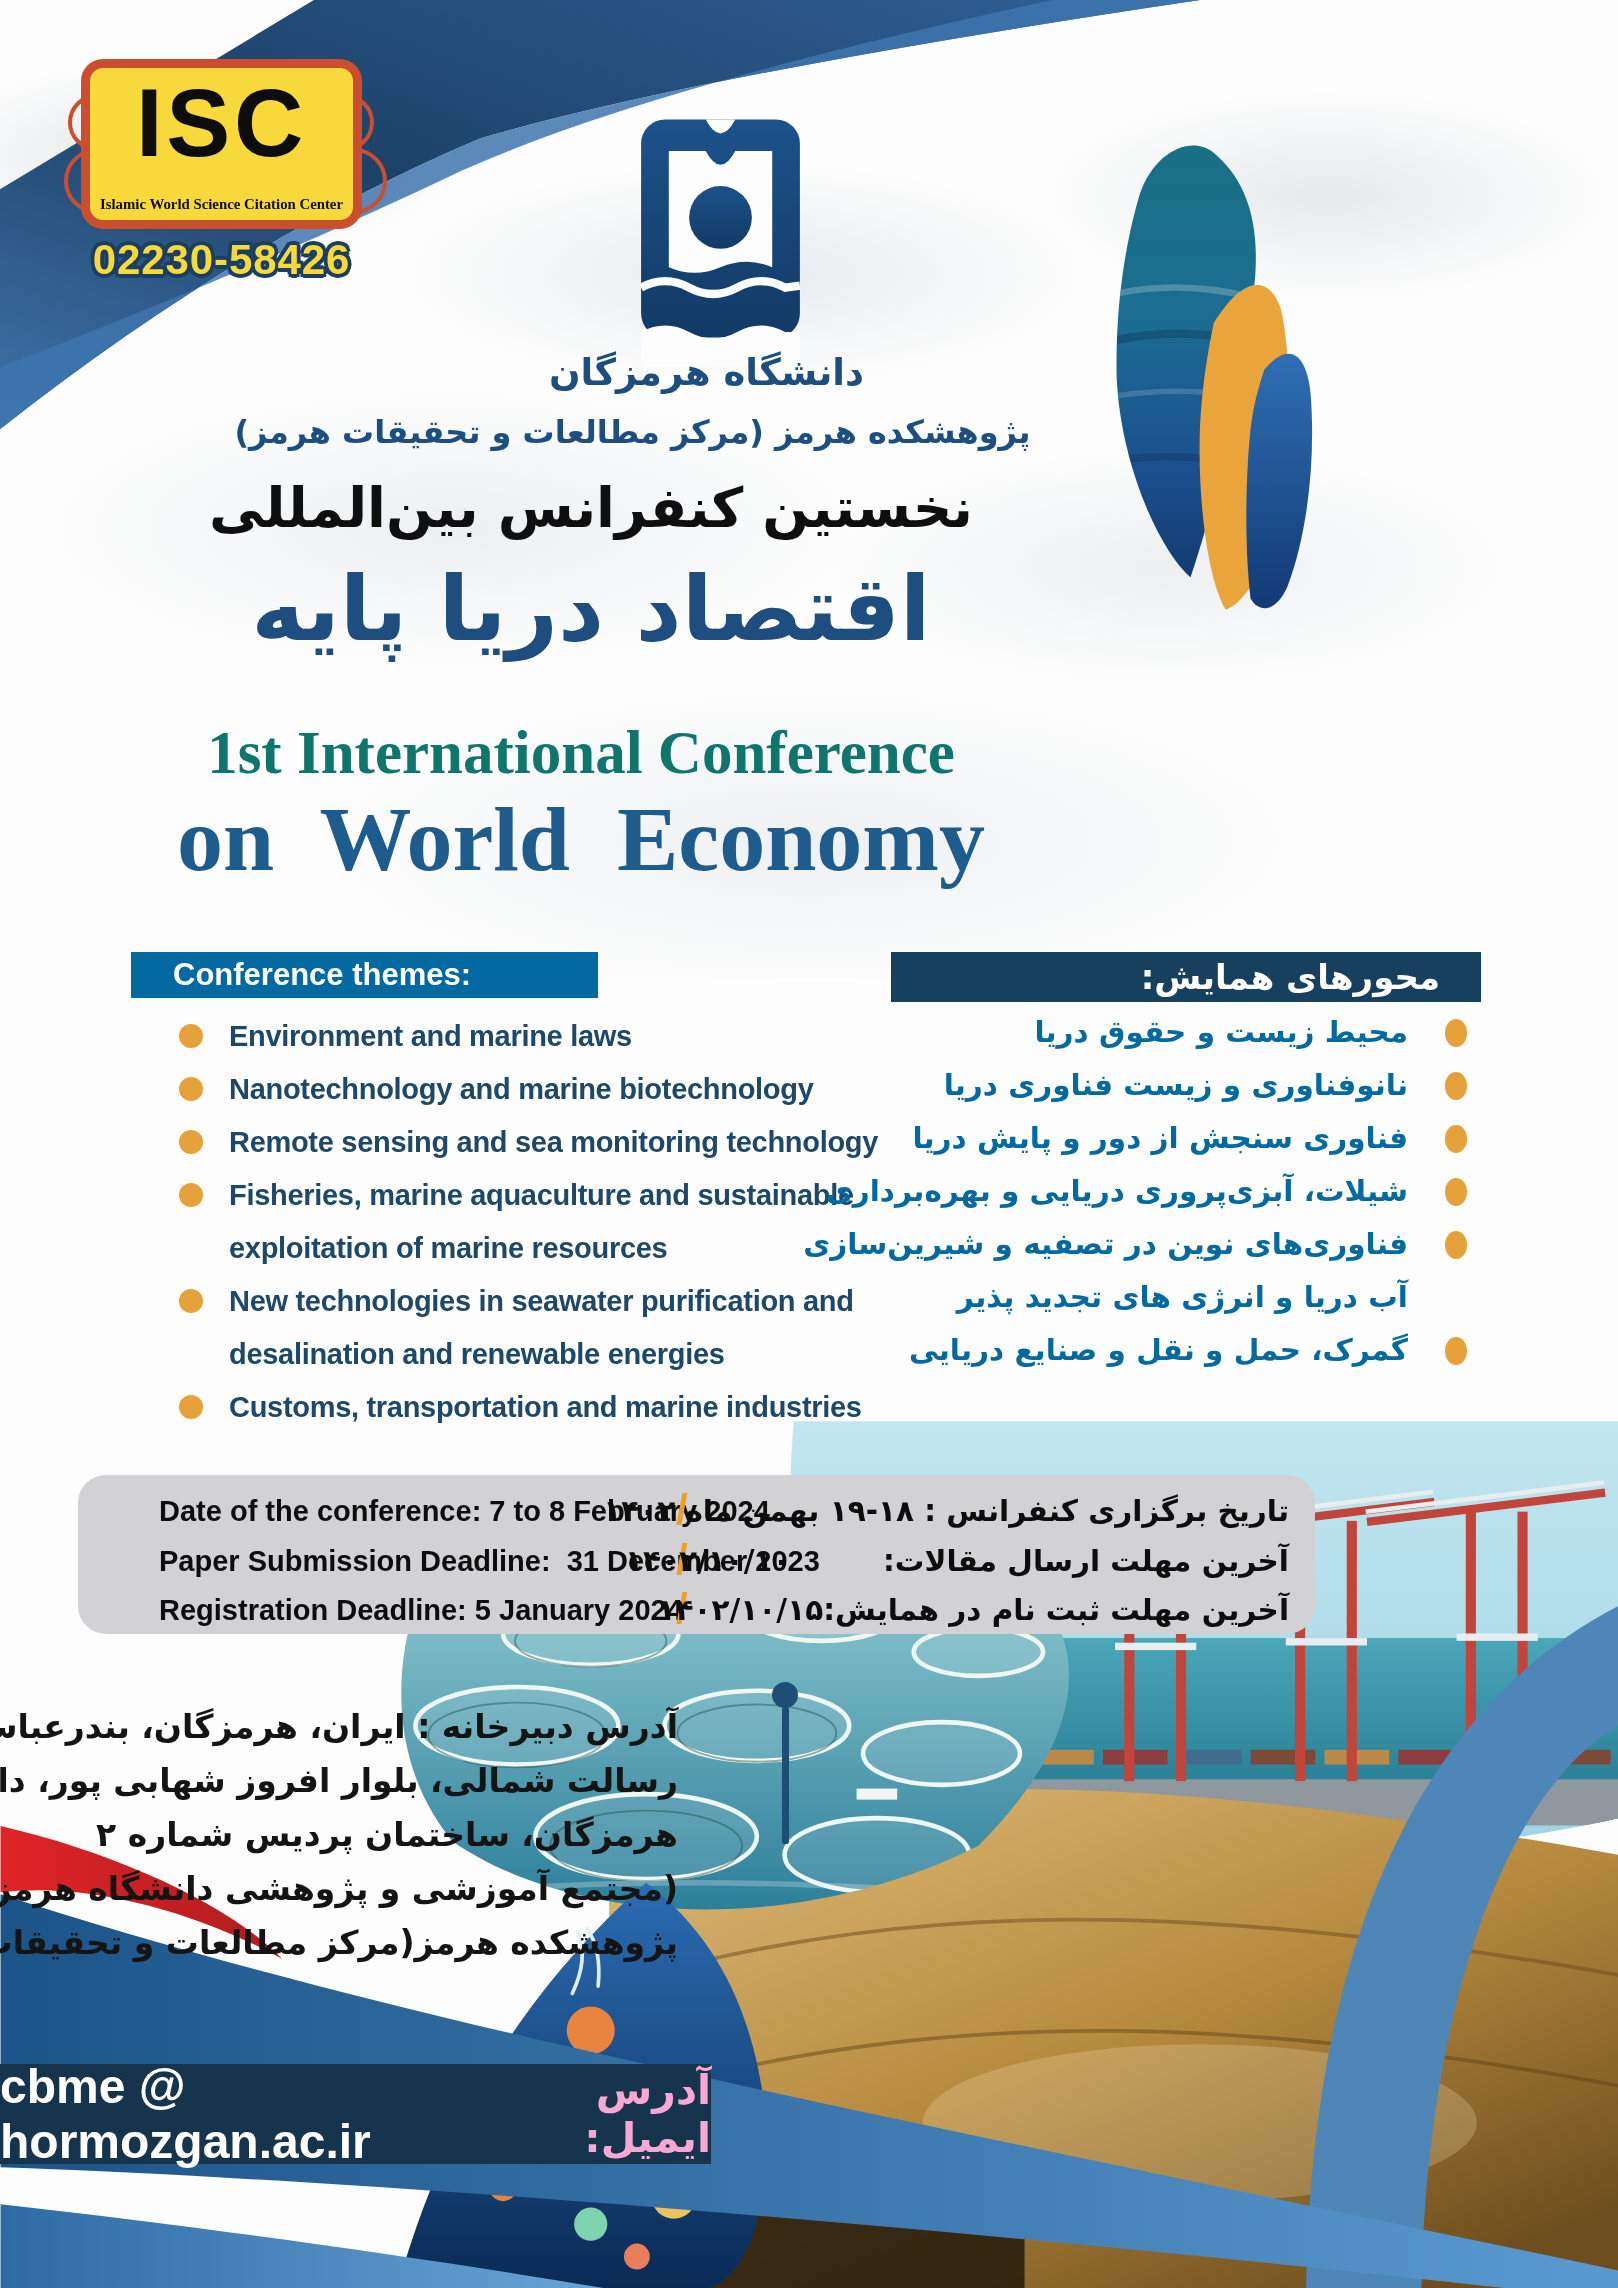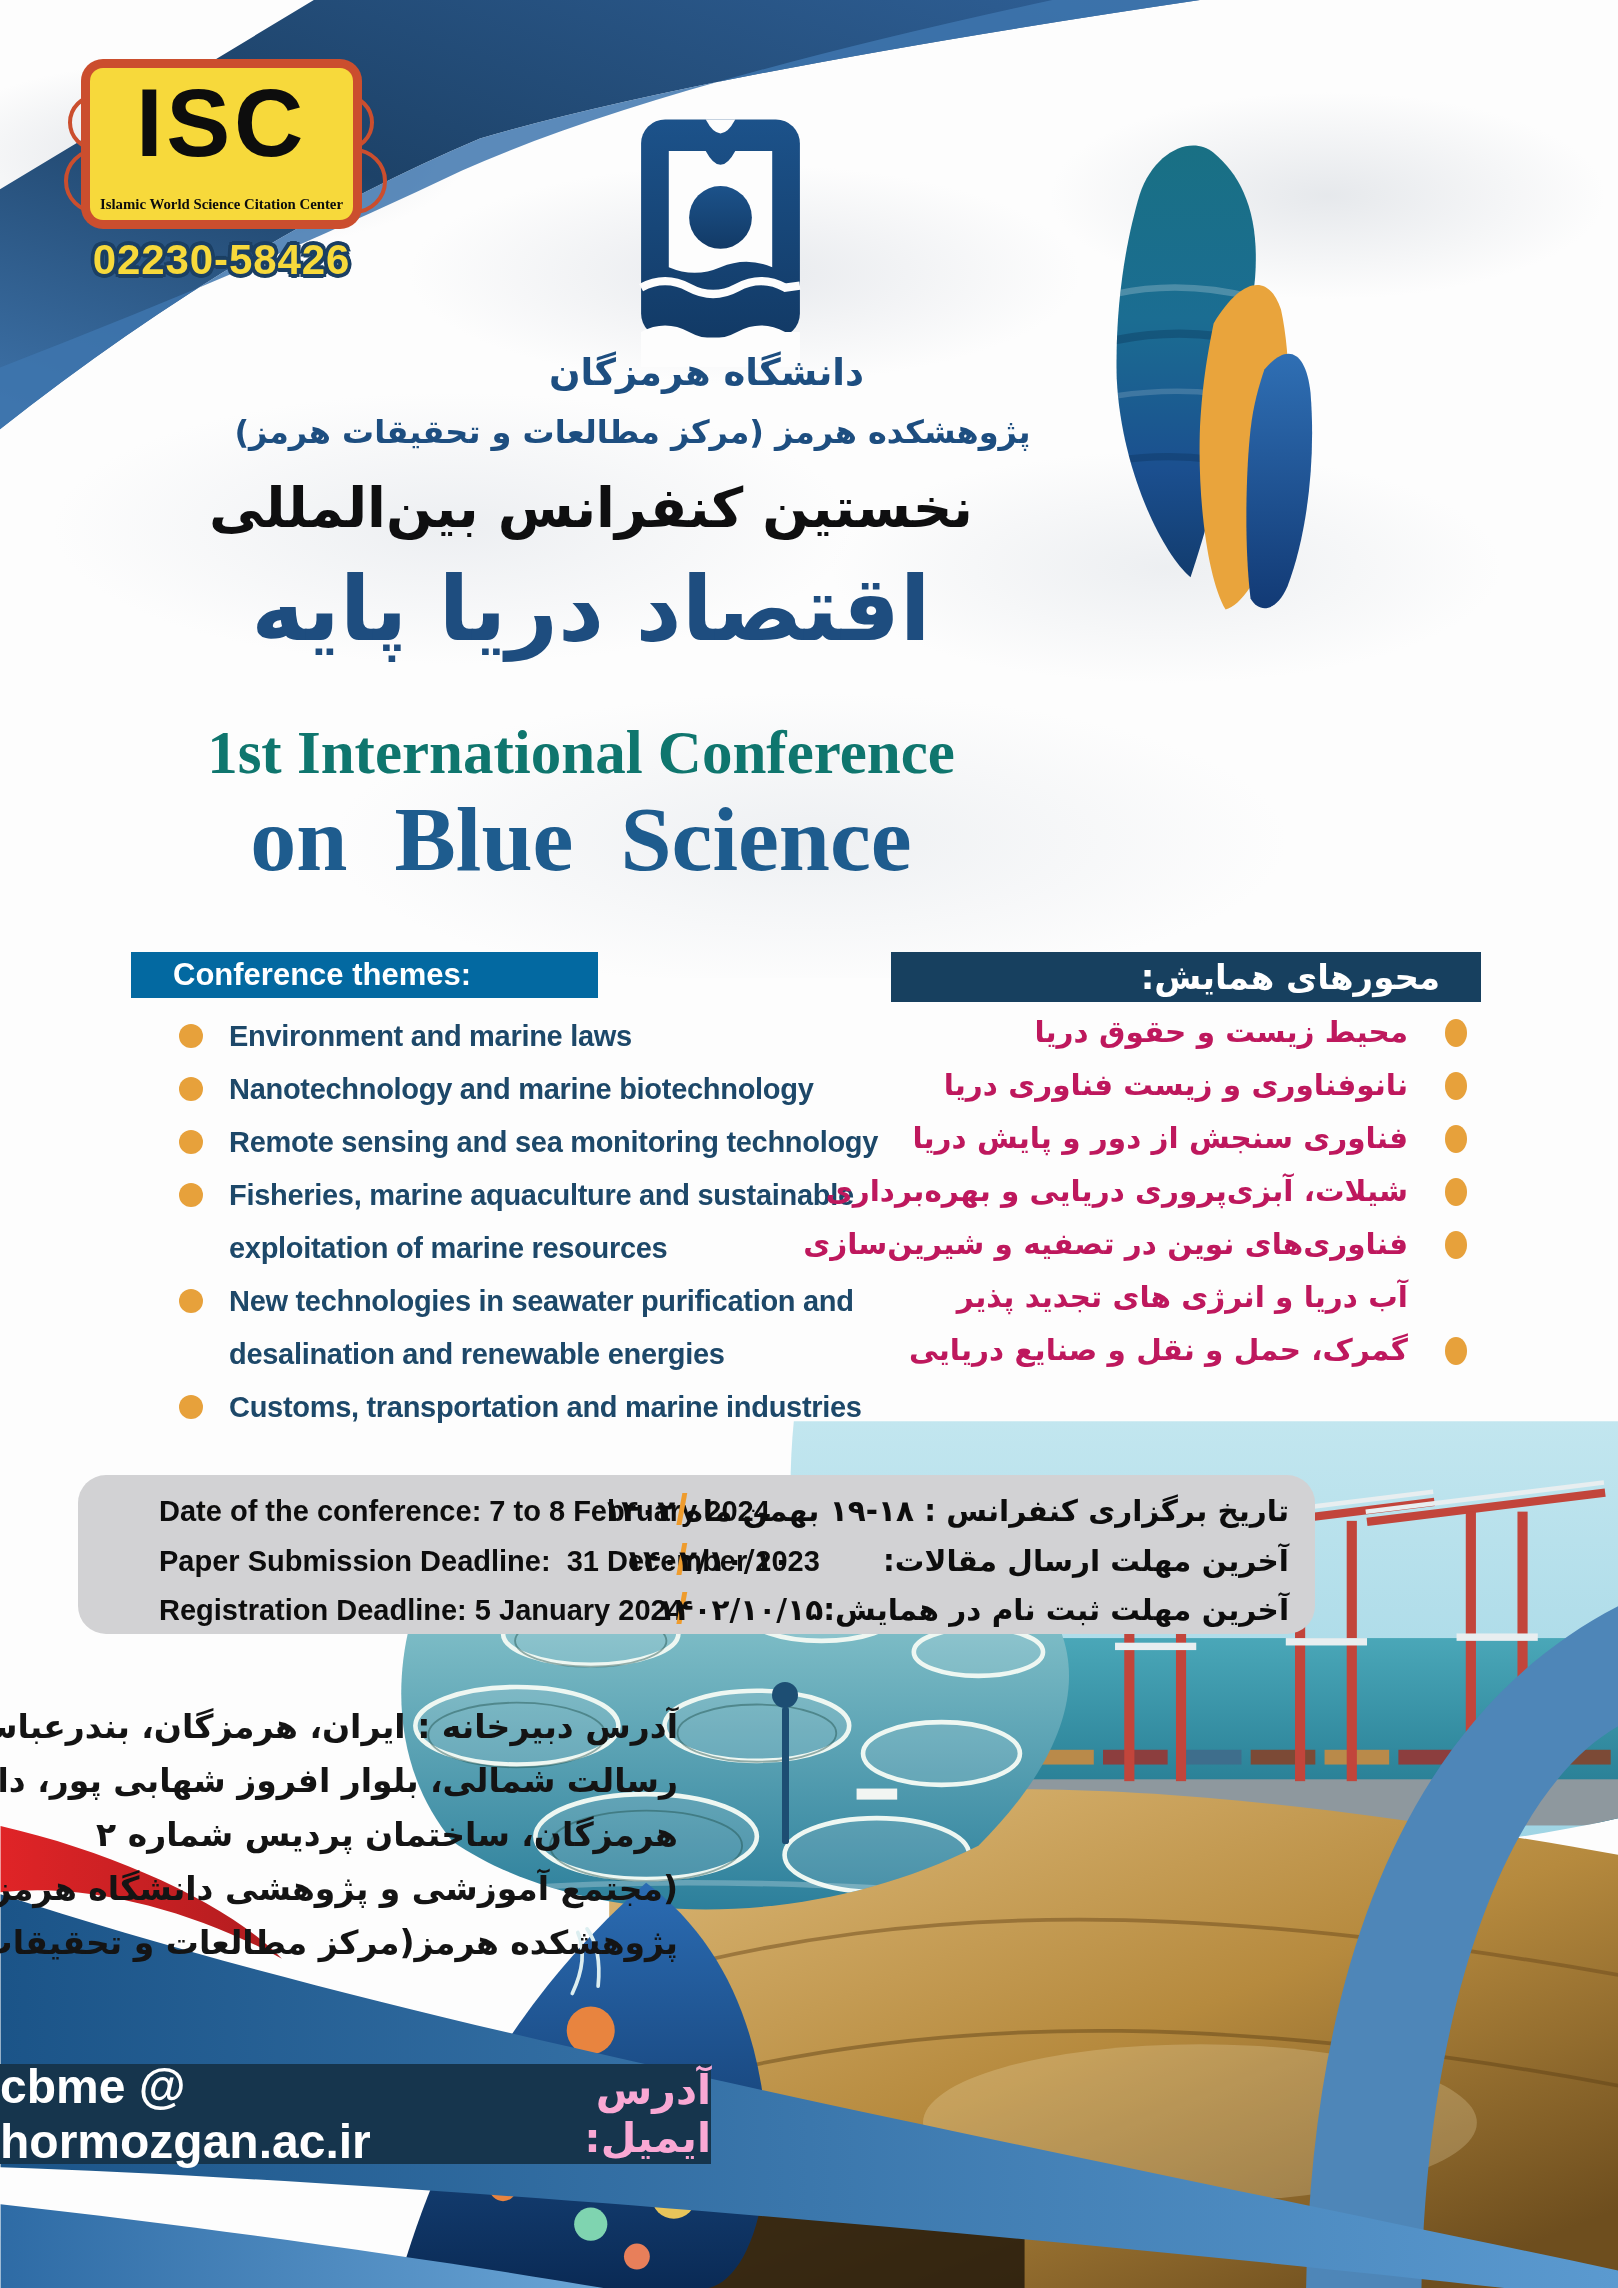--- a/index.html
+++ b/index.html
@@ -58,21 +58,21 @@
   .hdr-fa{left:891px;top:952px;width:590px;height:50px;background:#17405f;line-height:50px;
           padding-right:41px;text-align:right;font-size:34px;direction:rtl;}
   .rows-en{left:131px;top:1013px;width:683px;}
   .row-en{position:relative;height:53px;padding-left:98px;font-family:"Liberation Sans",sans-serif;
           font-weight:bold;font-size:29px;line-height:46px;color:#1d4869;letter-spacing:-0.3px;
           white-space:nowrap;}
   .row-en .dot{position:absolute;left:48px;top:11px;width:24px;height:24px;border-radius:50%;
                background:#e7a13b;}
   .rows-fa{left:812px;top:1008px;width:668px;direction:rtl;}
   .row-fa{position:relative;height:53px;padding-right:72px;font-weight:bold;font-size:29.5px;
-          line-height:48px;color:#be185d;text-align:right;white-space:nowrap;}
+          line-height:48px;color:#0369a1;text-align:right;white-space:nowrap;}
   .row-fa .dot{position:absolute;right:13px;top:11px;width:22px;height:28px;border-radius:50%;
                background:#e7a13b;}
 
   
   .datebox{left:78px;top:1475px;width:1237px;height:159px;background:#d2d2d4;border-radius:28px;
            z-index:3;}
   .drow{position:absolute;left:0;width:100%;height:42px;}
   .drow.r0{top:14.8px;}.drow.r1{top:65px;}.drow.r2{top:114px;}
   .den{position:absolute;left:81px;top:0;font-family:"Liberation Sans",sans-serif;font-weight:bold;
        font-size:29px;line-height:42px;color:#0d0d0d;white-space:pre;}
@@ -333,21 +333,21 @@
     <circle cx="100" cy="138" r="34" fill="url(#gLogo)"></circle>
     <path d="M14,214 Q40,200 66,214 T118,214 T170,214 L186,212" stroke="#fdfdfd" stroke-width="9" fill="none"></path>
     <path d="M14,262 Q40,248 66,262 T118,262 T170,262 L186,262 L186,300 L14,300 Z" fill="#fdfdfd"></path>
   </svg>
 
   <div class="abs uni-name z2" dir="rtl">دانشگاه هرمزگان</div>
   <div class="abs uni-inst z2" dir="rtl">پژوهشکده هرمز (مرکز مطالعات و تحقیقات هرمز)</div>
   <div class="abs t-fa1 z2" dir="rtl">نخستین کنفرانس بین‌المللی</div>
   <div class="abs t-fa2 z2" dir="rtl">اقتصاد دریا پایه</div>
   <div class="abs t-en1 z2">1st International Conference</div>
-  <div class="abs t-en2 z2">on Blue Science</div>
+  <div class="abs t-en2 z2">on World Economy</div>
 
   <div class="abs hdr hdr-en z2">Conference themes:</div>
   <div class="abs rows-en z2">
     <div class="row-en"><span class="dot"></span><span>Environment and marine laws</span></div>
     <div class="row-en"><span class="dot"></span><span>Nanotechnology and marine biotechnology</span></div>
     <div class="row-en"><span class="dot"></span><span>Remote sensing and sea monitoring technology</span></div>
     <div class="row-en"><span class="dot"></span><span>Fisheries, marine aquaculture and sustainable</span></div>
     <div class="row-en"><span>exploitation of marine resources</span></div>
     <div class="row-en"><span class="dot"></span><span>New technologies in seawater purification and</span></div>
     <div class="row-en"><span>desalination and renewable energies</span></div>

